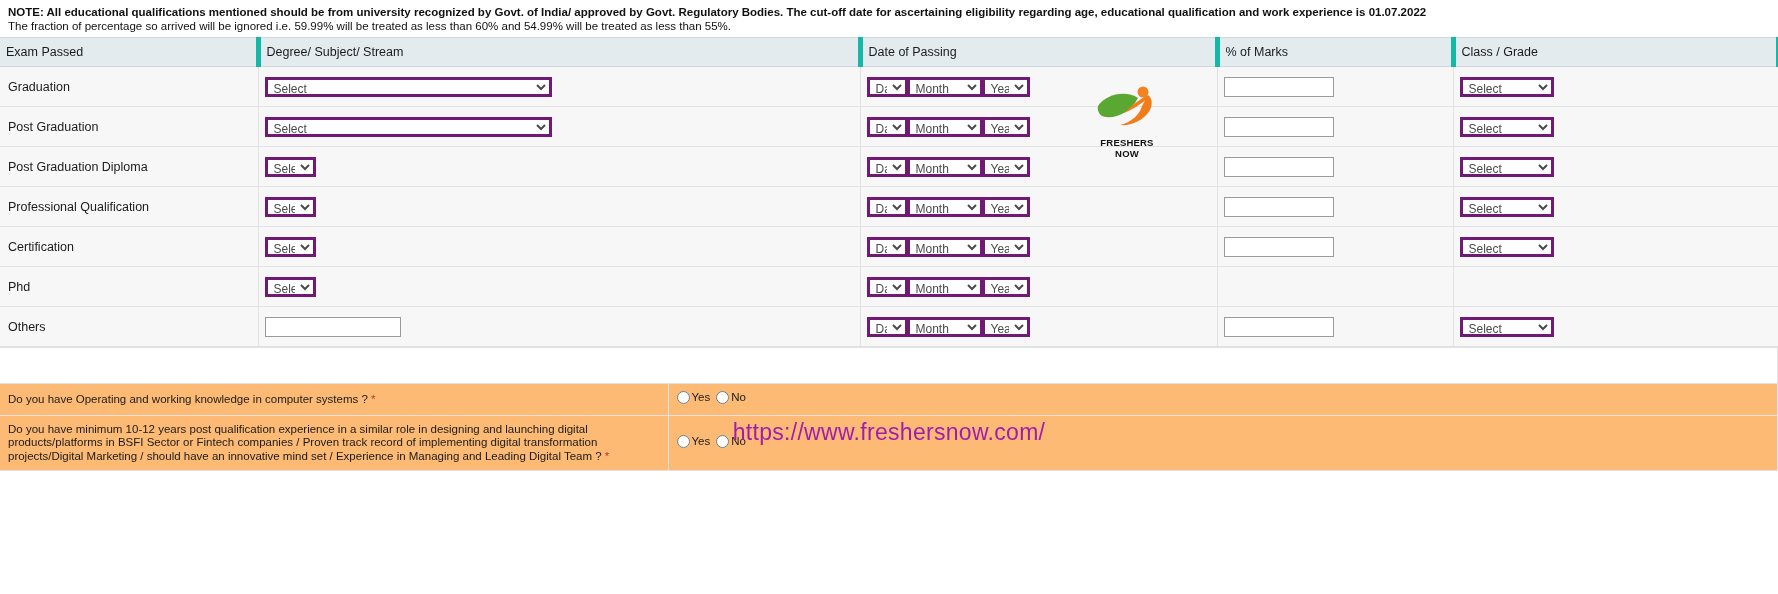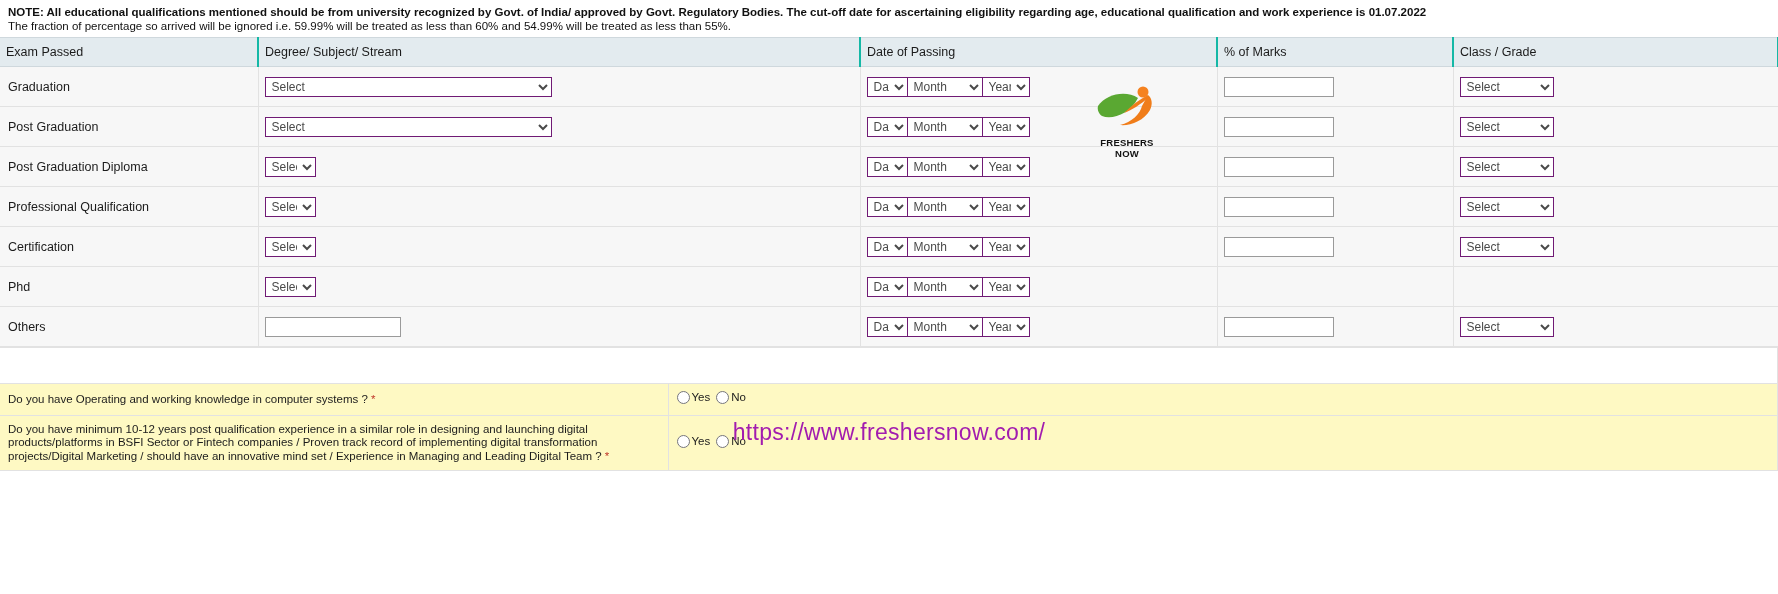--- a/index.html
+++ b/index.html
@@ -42,21 +42,21 @@
     table-layout:fixed;
   }
   table.edu th{
     background:#e3ebef;
     text-align:left;
     font-weight:normal;
     font-size:12.5px;
     color:#1b1b1b;
     padding:5px 6px;
     border:1px solid #cfd8dd;
-    border-left:none;border-right:2px solid #14b8a6;
+    border-left:none;border-right:5px solid #14b8a6;
     height:18px;
   }
   table.edu td{
     background:#f7f7f7;
     border:1px solid #e2e2e2;
     border-left:none;
     padding:6px 6px;
     font-size:12.5px;
     color:#1b1b1b;
     vertical-align:middle;
@@ -68,21 +68,21 @@
   .colw2{width:602px;}
   .colw3{width:357px;}
   .colw4{width:236px;}
   .colw5{width:325px;}
 
   
   select.sel{
     font-family:"Liberation Sans",sans-serif;
     font-size:12px;
     color:#4a4a4a;
-    border:1px solid #701a75;
+    border:3px solid #701a75;
     background:#fff;
     height:20px;
     padding:1px 2px;
     box-sizing:border-box;
     -moz-appearance:none;
     appearance:auto;
   }
   select.wide{width:287px;height:20px;}
   select.small{width:51px;}
   select.day{width:41px;}
@@ -134,21 +134,21 @@
     letter-spacing:.3px;
   }
 
   
   table.qs{
     border-collapse:collapse;
     width:1778px;
     table-layout:fixed;
   }
   table.qs td{
-    background:#fef9c3;
+    background:#fdba74;
     border:1px solid #e2e2e2;
     border-left:none;
     padding:7px 8px;
     font-size:11.5px;
     line-height:13.5px;
     color:#1b1b1b;
     vertical-align:middle;
     box-sizing:border-box;
   }
   .qcol1{width:668px;}

